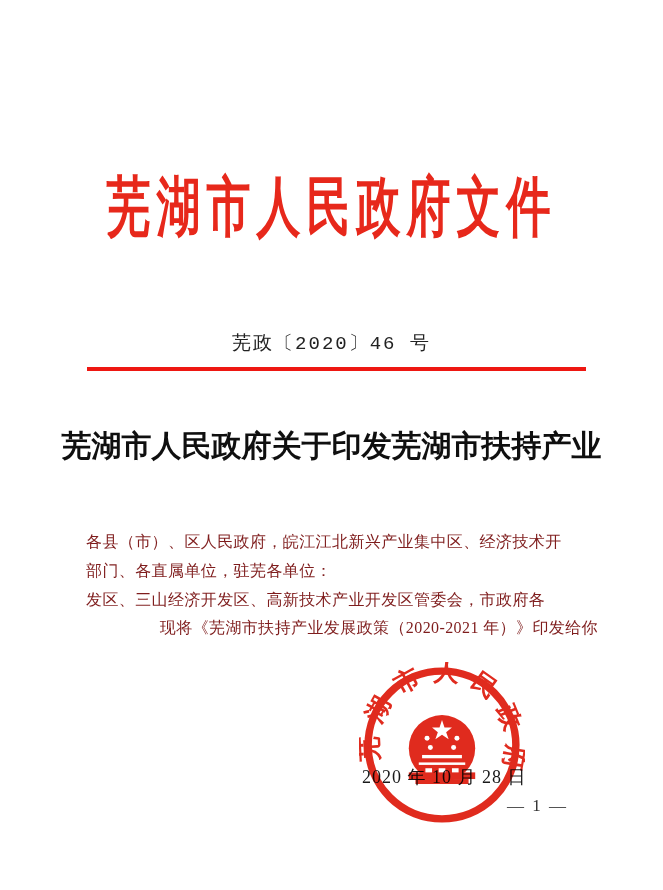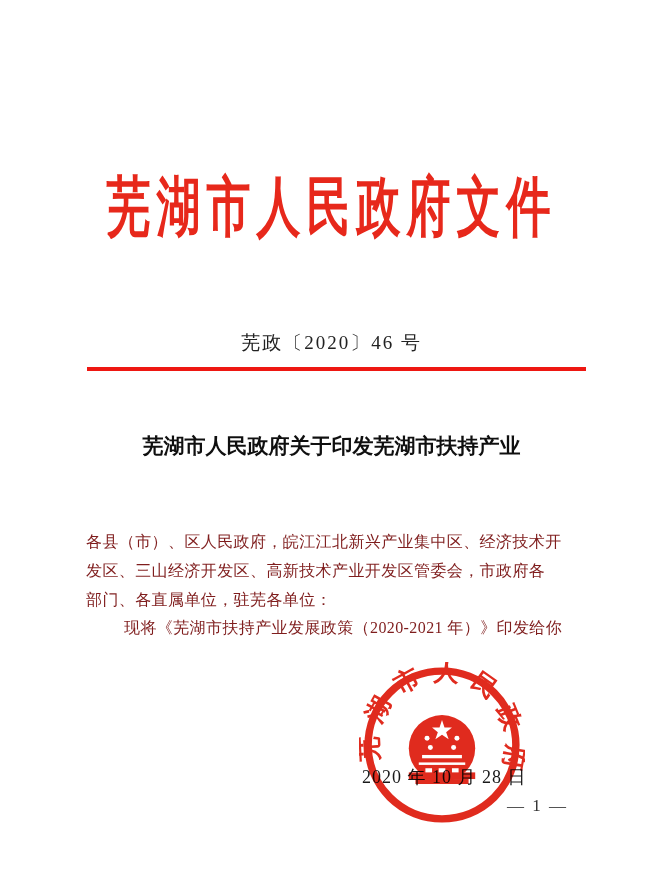--- a/index.html
+++ b/index.html
@@ -31,53 +31,54 @@
   .doc-number {
     position: absolute;
     top: 330px;
     left: 0;
     right: 0;
     text-align: center;
     font-size: 19px;
     letter-spacing: 2px;
     color: #222222;
     white-space: nowrap;
+    font-family: Liberation Mono, monospace;
   }
   .red-line {
     position: absolute;
     top: 367px;
     left: 87px;
     width: 499px;
     height: 4px;
     background: #ee1712;
   }
   .doc-title {
     position: absolute;
     top: 427px;
     left: 40px;
     right: 40px;
     text-align: center;
-    font-size: 21px;
+    font-size: 30px;
     font-weight: bold;
     line-height: 38px;
     color: #0f0f0f;
     white-space: nowrap;
   }
   .body-text {
     position: absolute;
     top: 528px;
     left: 86px;
     width: 512px;
     font-size: 16px;
     line-height: 28.8px;
     letter-spacing: 0.4px;
     color: #7f1d1d;
   }
   .body-line { white-space: nowrap; }
-  .body-line.indent { padding-left: 38px; }
+  .body-line.indent { padding-left: 38px; text-align: right; }
   .sign-date {
     position: absolute;
     top: 765px;
     left: 362px;
     font-size: 18px;
     letter-spacing: 1px;
     color: #191919;
     white-space: nowrap;
     z-index: 1;
   }
@@ -111,22 +112,22 @@
   <div class="doc-number">芜政〔2020〕46 号</div>
 
   <div class="red-line"></div>
 
   <div class="doc-title">
     <div>芜湖市人民政府关于印发芜湖市扶持产业</div>
   </div>
 
   <div class="body-text">
     <div class="body-line">各县（市）、区人民政府，皖江江北新兴产业集中区、经济技术开</div>
+    <div class="body-line">部门、各直属单位，驻芜各单位：</div>
     <div class="body-line">发区、三山经济开发区、高新技术产业开发区管委会，市政府各</div>
-    <div class="body-line">部门、各直属单位，驻芜各单位：</div>
     <div class="body-line indent">现将《芜湖市扶持产业发展政策（2020-2021 年）》印发给你</div>
   </div>
 
   <div class="sign-date">2020 年 10 月 28 日</div>
 
   <div class="seal">
     <svg viewBox="0 0 200 200" width="166" height="166">
 
       <circle cx="100" cy="100" r="89" fill="none" stroke="#e02b1e" stroke-width="9"></circle>
 

